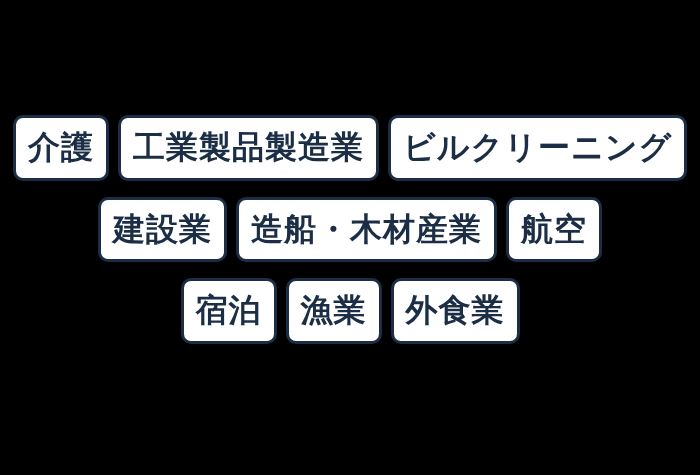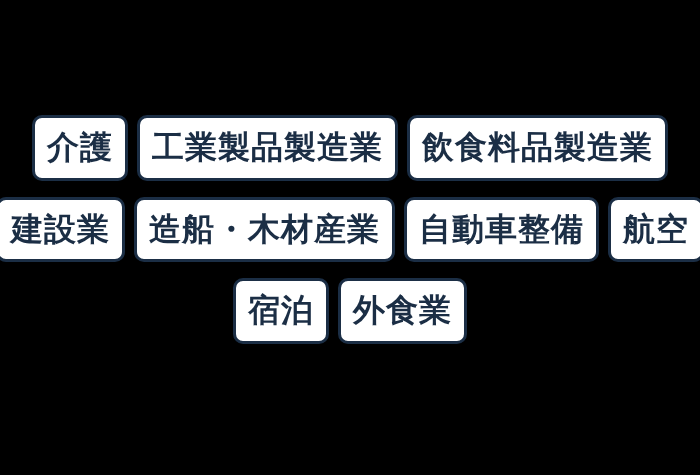--- a/index.html
+++ b/index.html
@@ -51,27 +51,27 @@
     text-align: center;
   }
 </style>
 </head>
 <body>
 
 <div class="board">
     <div class="pill-row">
       <div class="pill">介護</div>
       <div class="pill">工業製品製造業</div>
-      <div class="pill">飲食料品製造業</div>
+      <div class="pill">ビルクリーニング</div>
     </div>
     <div class="pill-row">
       <div class="pill">建設業</div>
       <div class="pill">造船・木材産業</div>
-      <div class="pill">自動車整備</div>
       <div class="pill">航空</div>
     </div>
     <div class="pill-row">
       <div class="pill">宿泊</div>
+      <div class="pill">漁業</div>
       <div class="pill">外食業</div>
     </div>
     <div class="pill-row">
     </div>
   </div>
 
 </body></html>

